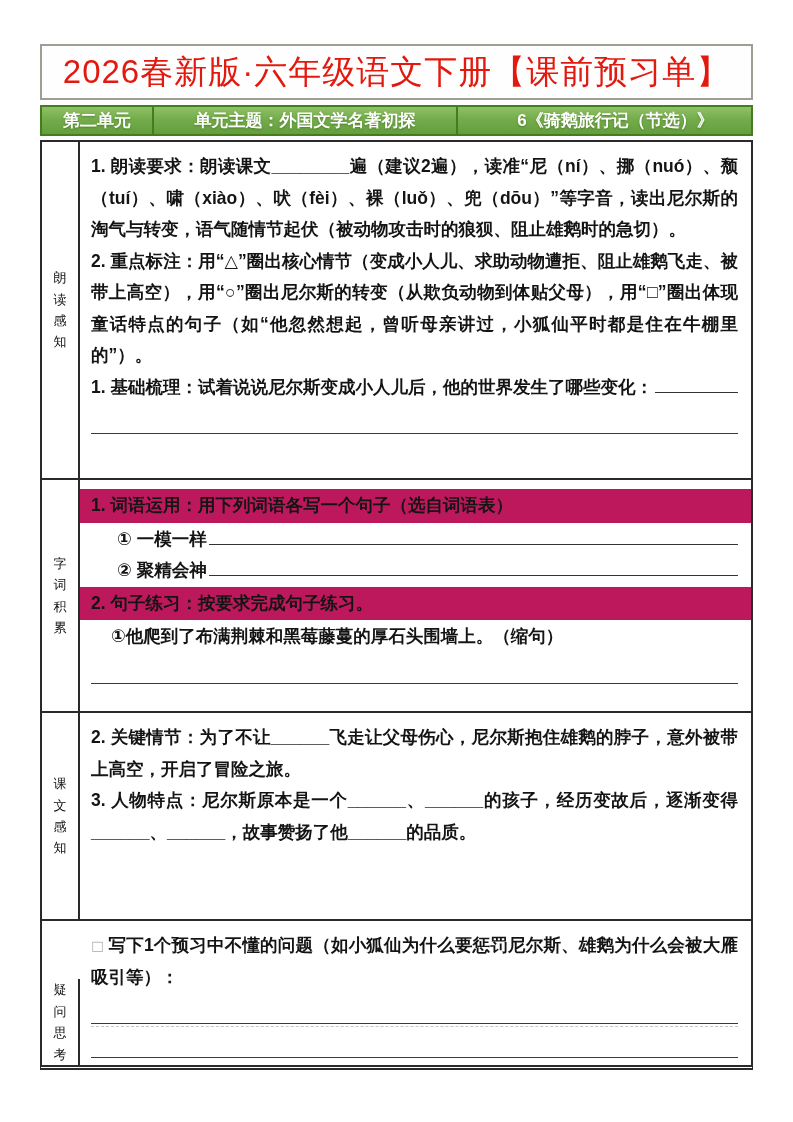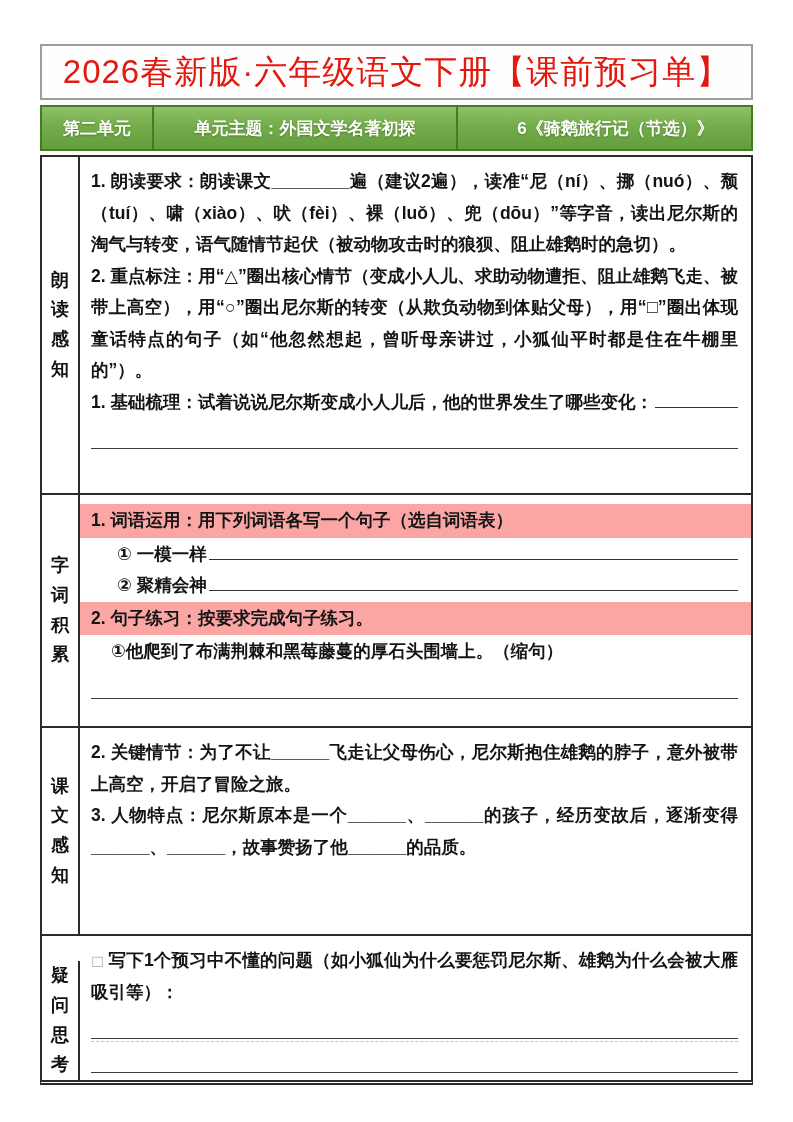--- a/index.html
+++ b/index.html
@@ -10,21 +10,21 @@
   
   .title-box {
     border:2px solid #9aa096; background:#fefefe;
     height:56px; display:flex; align-items:center; justify-content:center;
     color:#e2190e; font-size:33px; font-weight:400; letter-spacing:1px;
     white-space:nowrap;
   }
 
   
   .unit-bar {
-    margin-top:5px; height:46px; display:flex;
+    margin-top:5px; height:31px; display:flex;
     background:linear-gradient(#8fc266 0%, #74ac4b 45%, #649e3c 100%);
     border:2px solid #447d20;
   }
   .unit-cell {
     display:flex; align-items:center; justify-content:center;
     color:#ffffff; font-weight:800; font-size:17px;
     text-shadow:0 1px 2px rgba(40,80,10,.45);
     border-right:2px solid #447d20; padding:0 6px; white-space:nowrap;
   }
   .cell-unit  { flex:0 0 112px; }
@@ -33,38 +33,38 @@
 
   
   .grid { margin-top:4px; border:2px solid #2a2a2a; border-bottom:5px double #2a2a2a; background:#fff; }
   .row { display:flex; border-bottom:2px solid #2a2a2a; }
   .row:last-child { border-bottom:none;align-items:flex-end; }
   .label-col {
     flex:0 0 38px; border-right:2px solid #2a2a2a;
     display:flex; align-items:center; justify-content:center;
   }
   .label-col span {
-    display:block; width:1.15em; font-size:18px; font-weight:700; color:#111;
+    display:block; width:1.15em; font-size:13px; font-weight:400; color:#111;
     line-height:1.65; text-align:center; word-break:break-all;
   }
   .content-col {
     flex:1; padding:9px 13px 7px 11px;
     font-size:17.5px; line-height:1.8; font-weight:600; color:#141414;
     min-width:0;
   }
   .item { margin:0; text-align:justify; }
 
   
   .fill-line { display:flex; align-items:baseline; }
   .fill-line .txt { white-space:nowrap; }
   .fill-line .fill { flex:1; border-bottom:1.6px solid #333; height:1em; margin-left:2px; }
   .answer-line { height:31px; border-bottom:1.6px solid #3a3a3a; }
   .guide-line { height:3px; border-bottom:1px dashed #c6c6c6; }
 
-  .stripe { background:#fca5a5; margin:0 -13px 1px -11px; padding:1px 13px 1px 11px; }
+  .stripe { background:#be185d; margin:0 -13px 1px -11px; padding:1px 13px 1px 11px; }
   .sub { padding-left:26px; }
   .sub2 { padding-left:20px; }
 
   .q-bullet { color:#b8bcb6; margin-right:4px; font-size:16px; }
   .q-prompt-wrap { text-align:justify; }
 
   
   .row-reading  .content-col { min-height:336px; }
   .row-words    .content-col { min-height:231px; }
   .row-compre   .content-col { min-height:206px; }

